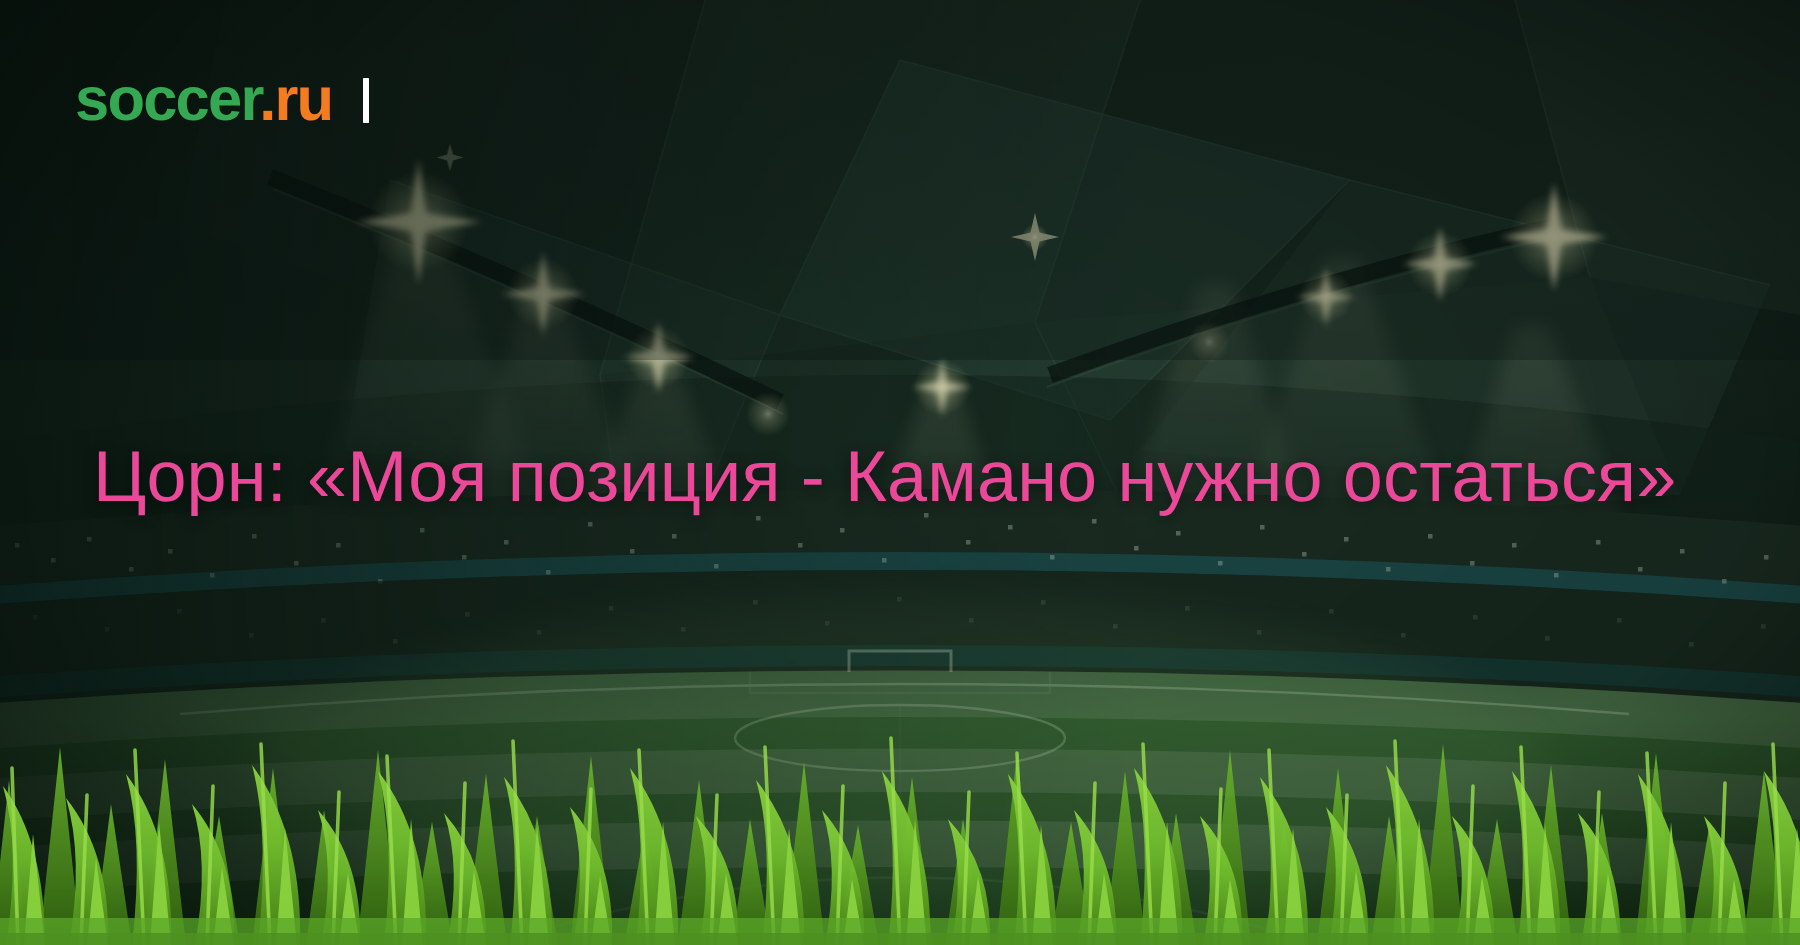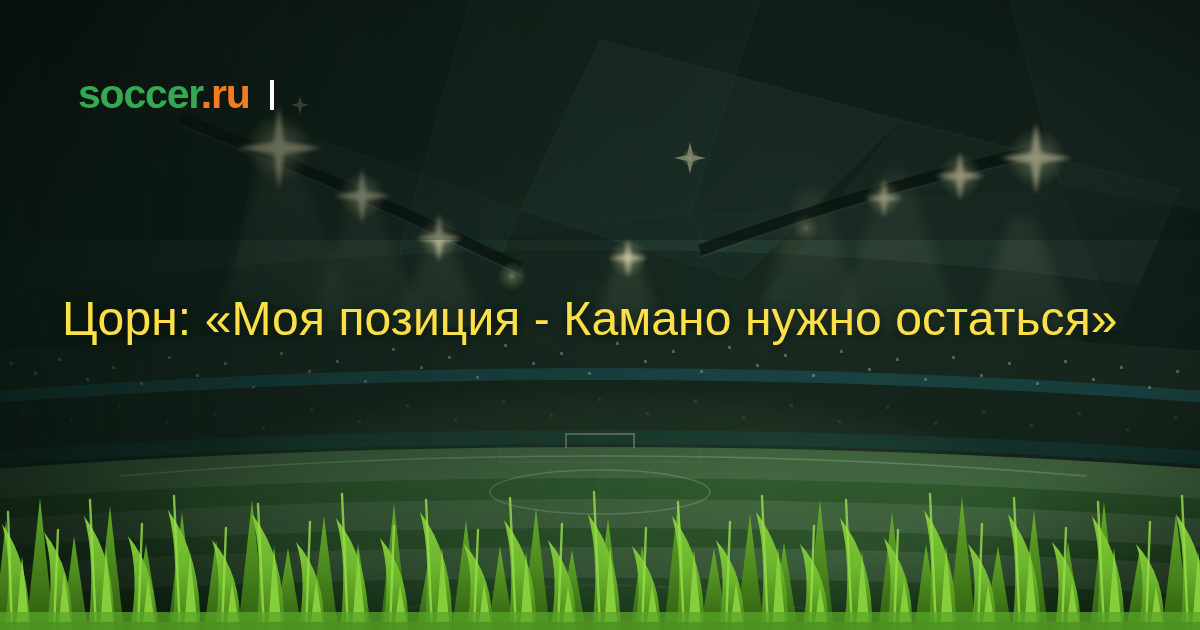--- a/index.html
+++ b/index.html
@@ -31,26 +31,25 @@
     position: absolute;
     inset: 0;
     width: 1200px;
     height: 630px;
     display: block;
   }
 
   
   .brand-bar {
     position: absolute;
-    left: 78px;
+    left: 50px;
     top: 46px;
     display: flex;
     align-items: center;
     z-index: 30;
-    margin-top: 28px;
   }
   .logo {
     font-size: 41px;
     font-weight: bold;
     letter-spacing: -1.2px;
     line-height: 1;
     white-space: nowrap;
   }
   .logo-soccer { color: #34a853; }
   .logo-ru     { color: #f47b20; }
@@ -72,21 +71,21 @@
     white-space: nowrap;
   }
 
   
   .headline {
     position: absolute;
     left: 62px;
     top: 258px;
     width: 1070px;
     z-index: 30;
-    color: #fde047;
+    color: #ec4899;
     font-size: 48px;
     font-weight: normal;
     line-height: 57px;
     letter-spacing: 0.1px;
     text-shadow: 0 2px 10px rgba(0,0,0,0.45);
   }
 </style>
 </head>
 <body>
 

